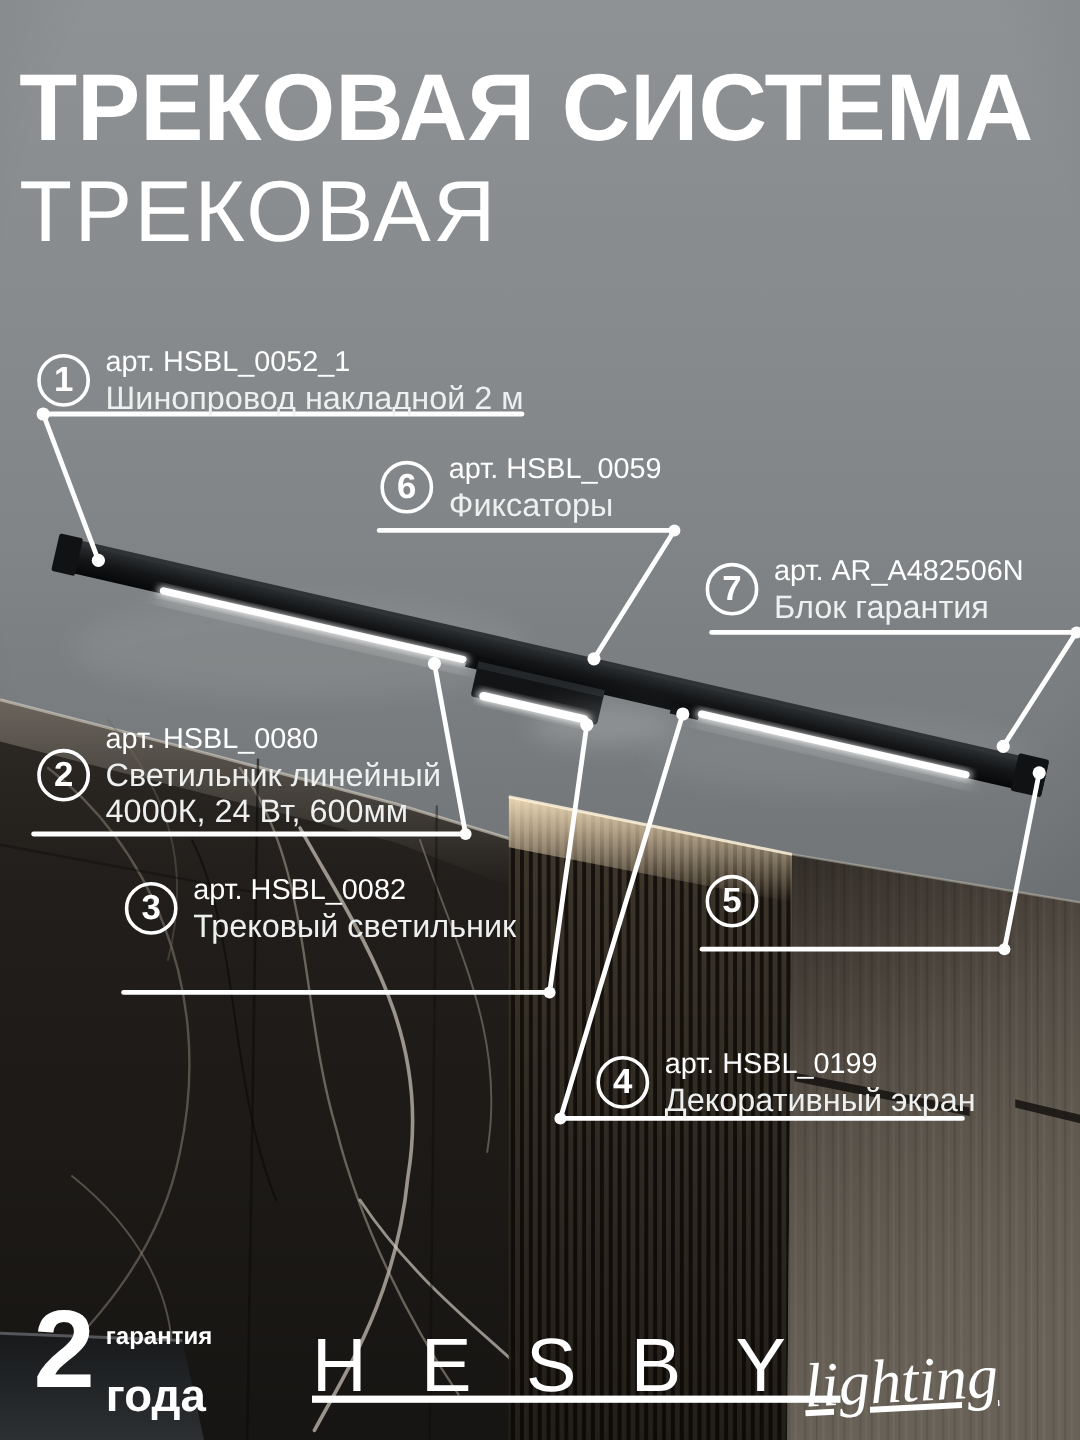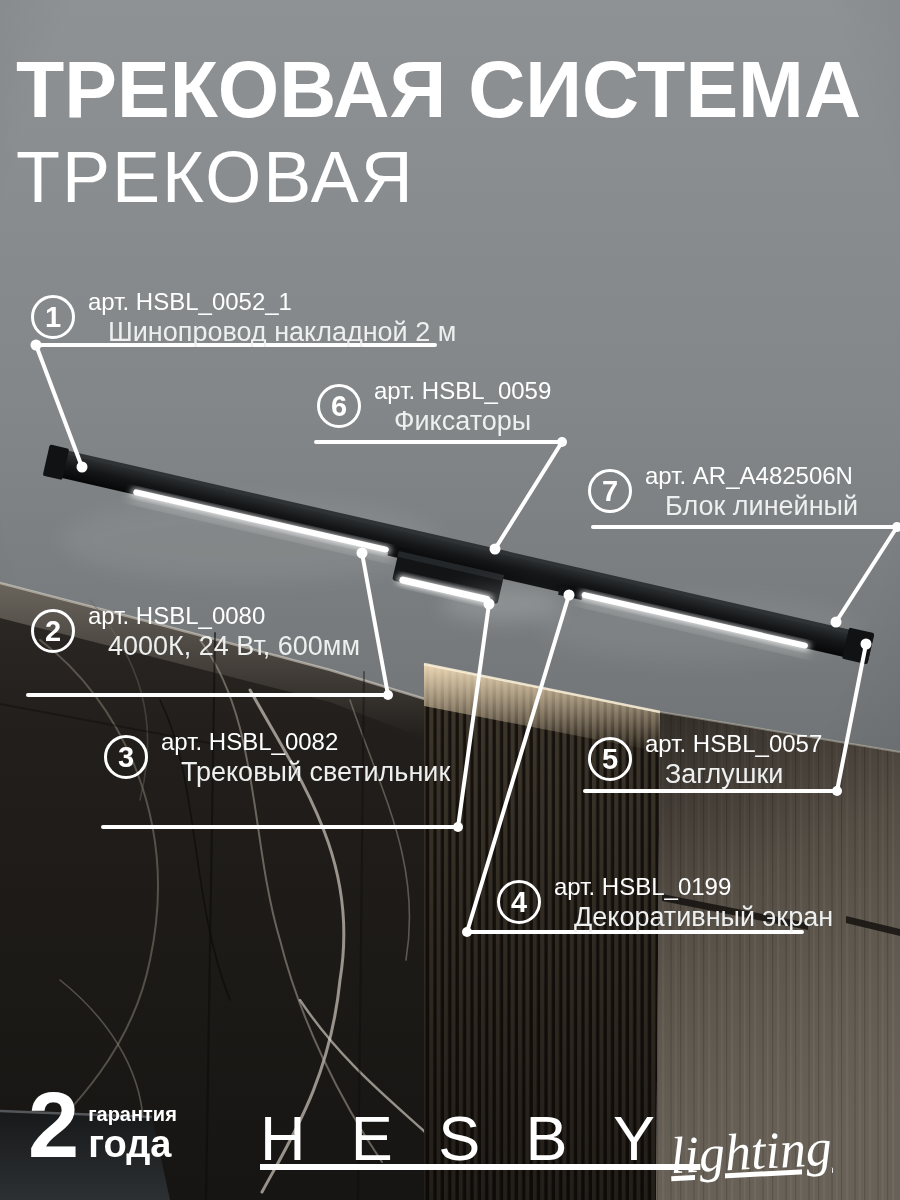--- a/index.html
+++ b/index.html
@@ -13,34 +13,34 @@
   .title{position:absolute;left:16px;top:50px;width:900px;text-align:left;line-height:1;}
   .title .main{font-size:79px;font-weight:800;letter-spacing:0px;white-space:nowrap;}
   .title .sub{font-size:72px;font-weight:300;letter-spacing:2px;margin-top:12px;white-space:nowrap;}
   
   .callout{position:absolute;display:flex;align-items:center;gap:13px;}
   .ring{width:44px;height:44px;border:3.5px solid #fff;border-radius:50%;
         display:flex;align-items:center;justify-content:center;
         font-size:29px;font-weight:700;flex:0 0 auto;box-sizing:border-box;}
   .lines{display:flex;flex-direction:column;}
   .art{font-weight:400;font-size:24px;line-height:30px;white-space:nowrap;}
-  .desc{font-weight:400;font-size:27px;line-height:30px;white-space:nowrap;color:#eef0f0;margin-left:20px;}
+  .desc{font-weight:400;font-size:27px;line-height:30px;white-space:nowrap;color:#eef0f0;}
   #c1{left:31px;top:287px}
   #c2{left:31px;top:601px}
   #c3{left:104px;top:727px}
   #c4{left:497px;top:872px}
   #c5{left:588px;top:729px}
   #c6{left:317px;top:376px}
   #c7{left:588px;top:461px}
   
   .warranty{position:absolute;left:28px;top:1087px;display:flex;gap:9px;}
   .warranty .big{font-size:92px;font-weight:800;line-height:76px;}
   .warranty .col{display:flex;flex-direction:column;margin-top:14px;}
   .warranty .w1{font-size:20px;font-weight:700;line-height:27px;text-align:center;}
-  .warranty .w2{font-size:38px;font-weight:700;line-height:33px;}
+  .warranty .w2{font-size:38px;font-weight:700;line-height:33px;margin-top:20px;}
   .brand{position:absolute;left:260px;top:1098px;display:flex;align-items:center;text-decoration:underline;}
   .brand .word{font-size:63px;font-weight:400;letter-spacing:0.72em;line-height:62px;white-space:nowrap;}
   .brand .script{font-family:"Liberation Serif","DejaVu Serif",serif;font-style:italic;
                  font-size:52px;line-height:52px;margin-left:-30px;margin-top:28px;
                  transform:rotate(-3deg);white-space:nowrap;}
 </style>
 </head>
 <body>
 
 <div class="stage">
@@ -226,20 +226,21 @@
     <span class="lines">
       <span class="art">арт. HSBL_0052_1</span>
       <span class="desc">Шинопровод накладной 2 м</span>
     </span>
   </div>
 
   <div class="callout" id="c2">
     <span class="ring">2</span>
     <span class="lines">
       <span class="art">арт. HSBL_0080</span>
+      <span class="desc">Светильник линейный</span>
       <span class="desc">4000К, 24 Вт, 600мм</span>
     </span>
   </div>
 
   <div class="callout" id="c3">
     <span class="ring">3</span>
     <span class="lines">
       <span class="art">арт. HSBL_0082</span>
       <span class="desc">Трековый светильник</span>
     </span>
@@ -248,39 +249,35 @@
   <div class="callout" id="c4">
     <span class="ring">4</span>
     <span class="lines">
       <span class="art">арт. HSBL_0199</span>
       <span class="desc">Декоративный экран</span>
     </span>
   </div>
 
   <div class="callout" id="c5">
     <span class="ring">5</span>
-    <span class="lines">
-      <span class="art">арт. HSBL_0057</span>
-      <span class="desc">Заглушки</span>
-    </span>
   </div>
 
   <div class="callout" id="c6">
     <span class="ring">6</span>
     <span class="lines">
       <span class="art">арт. HSBL_0059</span>
       <span class="desc">Фиксаторы</span>
     </span>
   </div>
 
   <div class="callout" id="c7">
     <span class="ring">7</span>
     <span class="lines">
       <span class="art">арт. AR_A482506N</span>
-      <span class="desc">Блок линейный</span>
+      <span class="desc">Блок гарантия</span>
     </span>
   </div>
 
   <div class="warranty">
     <span class="big">2</span>
     <span class="col">
       <span class="w1">гарантия</span>
       <span class="w2">года</span>
     </span>
   </div>

